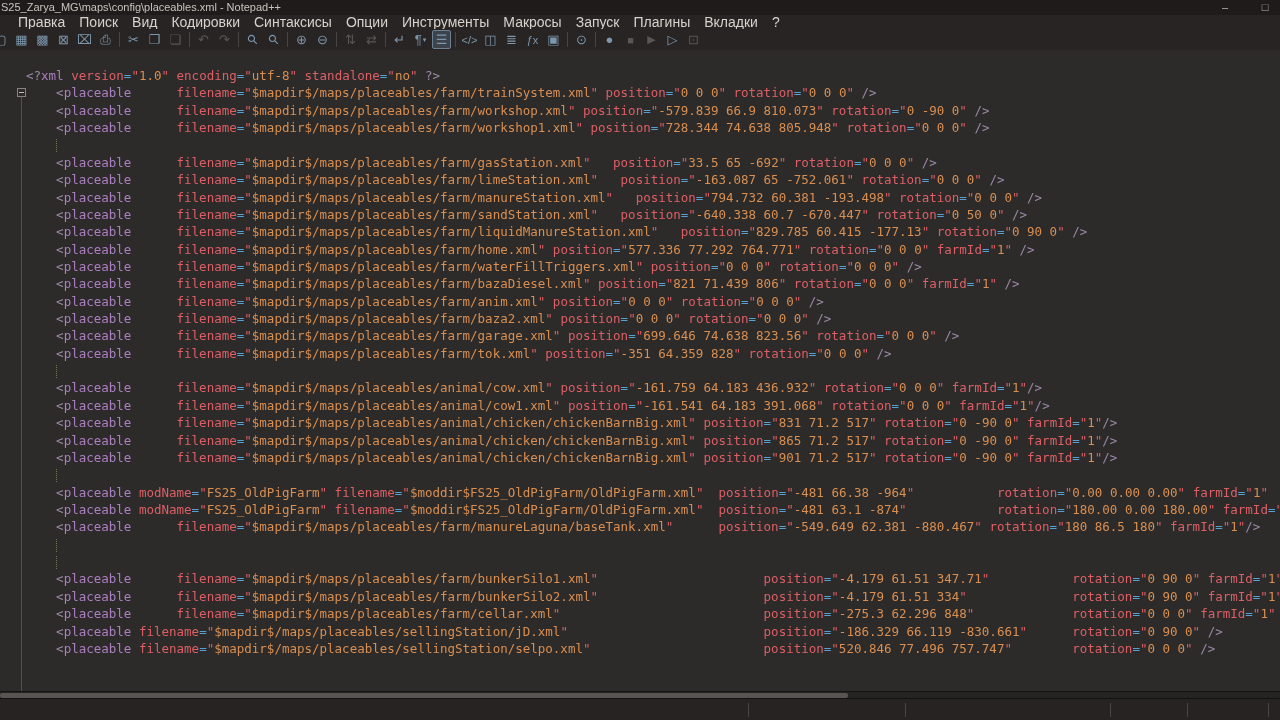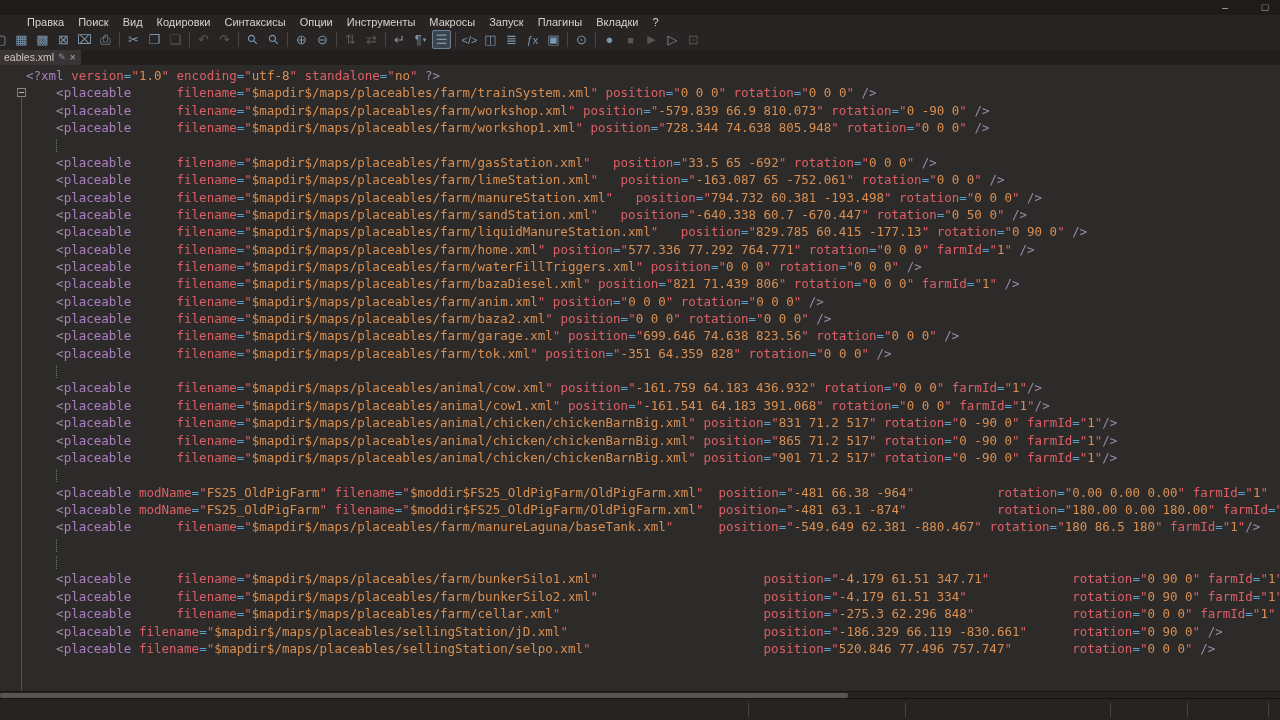--- a/index.html
+++ b/index.html
@@ -7,21 +7,21 @@
   .win{position:relative;width:1280px;height:720px;overflow:hidden;
        font-family:"Liberation Sans",sans-serif;background:var(--editor-bg);}
   
   .titlebar{position:absolute;left:0;top:0;width:100%;height:15px;background:var(--title-bg);
             color:#c9c3bd;font-size:11px;line-height:15px;white-space:nowrap;}
   .titlebar .title{position:absolute;left:1px;top:0;}
   .winbtn{position:absolute;top:0;width:30px;height:15px;text-align:center;color:#b9b3ad;font-size:11px;line-height:14px;}
   .winbtn.min{left:1210px;} .winbtn.max{left:1250px;}
   
   .menubar{position:absolute;left:0;top:15px;width:100%;height:14px;background:var(--chrome-bg);
-           color:#d8d2cc;font-size:11px;line-height:14px;white-space:nowrap;padding-left:20px;}
+           color:#d8d2cc;font-size:14px;line-height:14px;white-space:nowrap;padding-left:11px;}
   .menu-item{display:inline-block;padding:0 7px;height:14px;}
   
   .toolbar{position:absolute;left:0;top:29px;width:100%;height:21px;background:var(--chrome-bg);
            white-space:nowrap;padding-left:0;display:flex;align-items:center;}
   .tbicon{display:inline-flex;align-items:center;justify-content:center;width:19px;height:19px;
           color:var(--icon-blue);font-size:13px;margin:0 1px;position:relative;}
   .tbicon.small{font-size:11px;}
   .tbicon.disabled{color:#5b5653;}
   .tbicon.active{background:#3d434a;border:1px solid #6c8096;border-radius:2px;}
   .tbicon .caret{font-size:7px;margin-left:1px;color:var(--icon-blue);}
@@ -53,20 +53,21 @@
              border-top:1px solid #141111;color:#c6c0ba;font-size:11px;line-height:22px;white-space:nowrap;}
   .statusbar span{position:absolute;top:12px;margin-top:11px;}
   .ssep{position:absolute;top:4px;width:1px;height:14px;background:#4a4444;}
 </style>
 </head>
 <body>
 
 <div class="win" style="--editor-bg: #2d2b2a; --chrome-bg: #292424; --title-bg: #201b1b; --status-bg: #282323; --tab-bg: #3a3534; --icon-blue: #7b97ad; --c-tag: #ab7fc0; --c-punct: #9b88a7; --c-attr: #dd5f66; --c-eq: #56a0d3; --c-quote: #dd5f66; --c-string: #d98f52; --c-comment: #7d8973;">
 
   <div class="titlebar">
+    <span class="title">S25_Zarya_MG\maps\config\placeables.xml - Notepad++</span>
     <span class="winbtn min">–</span>
     <span class="winbtn max">□</span>
   </div>
 
   <div class="menubar" id="menubar"><span class="menu-item">Правка</span><span class="menu-item">Поиск</span><span class="menu-item">Вид</span><span class="menu-item">Кодировки</span><span class="menu-item">Синтаксисы</span><span class="menu-item">Опции</span><span class="menu-item">Инструменты</span><span class="menu-item">Макросы</span><span class="menu-item">Запуск</span><span class="menu-item">Плагины</span><span class="menu-item">Вкладки</span><span class="menu-item">?</span></div>
 
   <div class="toolbar" id="toolbar">
       <span class="tbicon enabled cut-left">▢</span>
       <span class="tbicon enabled">▦</span>
       <span class="tbicon enabled">▩</span>
@@ -102,27 +103,20 @@
       <i class="tbsep"></i>
       <span class="tbicon enabled">⊙</span>
       <i class="tbsep"></i>
       <span class="tbicon enabled">●</span>
       <span class="tbicon disabled small">■</span>
       <span class="tbicon disabled small">▶</span>
       <span class="tbicon enabled">▷</span>
       <span class="tbicon disabled">⊡</span>
     </div>
 
-  <div class="tabbar">
-    <div class="tab">
-      <span>eables.xml</span>
-      <span class="state-icon">✎</span>
-      <span class="close">×</span>
-    </div>
-  </div>
 
   <div class="editor">
     <div class="gutter-line"></div>
     <div class="fold-box"></div>
     <div class="code" id="code">
         <div class="ln"><span class="p">&lt;?</span><span class="t">xml</span> <span class="a">version</span><span class="eq">=</span><span class="q">"</span><span class="s">1.0</span><span class="q">"</span> <span class="a">encoding</span><span class="eq">=</span><span class="q">"</span><span class="s">utf-8</span><span class="q">"</span> <span class="a">standalone</span><span class="eq">=</span><span class="q">"</span><span class="s">no</span><span class="q">"</span> <span class="p">?&gt;</span></div>
         <div class="ln">    <span class="p">&lt;</span><span class="t">placeable</span>      <span class="a">filename</span><span class="eq">=</span><span class="q">"</span><span class="s">$mapdir$/maps/placeables/farm/trainSystem.xml</span><span class="q">"</span> <span class="a">position</span><span class="eq">=</span><span class="q">"</span><span class="s">0 0 0</span><span class="q">"</span> <span class="a">rotation</span><span class="eq">=</span><span class="q">"</span><span class="s">0 0 0</span><span class="q">"</span> <span class="p">/&gt;</span></div>
         <div class="ln">    <span class="p">&lt;</span><span class="t">placeable</span>      <span class="a">filename</span><span class="eq">=</span><span class="q">"</span><span class="s">$mapdir$/maps/placeables/farm/workshop.xml</span><span class="q">"</span> <span class="a">position</span><span class="eq">=</span><span class="q">"</span><span class="s">-579.839 66.9 810.073</span><span class="q">"</span> <span class="a">rotation</span><span class="eq">=</span><span class="q">"</span><span class="s">0 -90 0</span><span class="q">"</span> <span class="p">/&gt;</span></div>
         <div class="ln">    <span class="p">&lt;</span><span class="t">placeable</span>      <span class="a">filename</span><span class="eq">=</span><span class="q">"</span><span class="s">$mapdir$/maps/placeables/farm/workshop1.xml</span><span class="q">"</span> <span class="a">position</span><span class="eq">=</span><span class="q">"</span><span class="s">728.344 74.638 805.948</span><span class="q">"</span> <span class="a">rotation</span><span class="eq">=</span><span class="q">"</span><span class="s">0 0 0</span><span class="q">"</span> <span class="p">/&gt;</span></div>
         <div class="ln"><span class="guide"></span></div>

